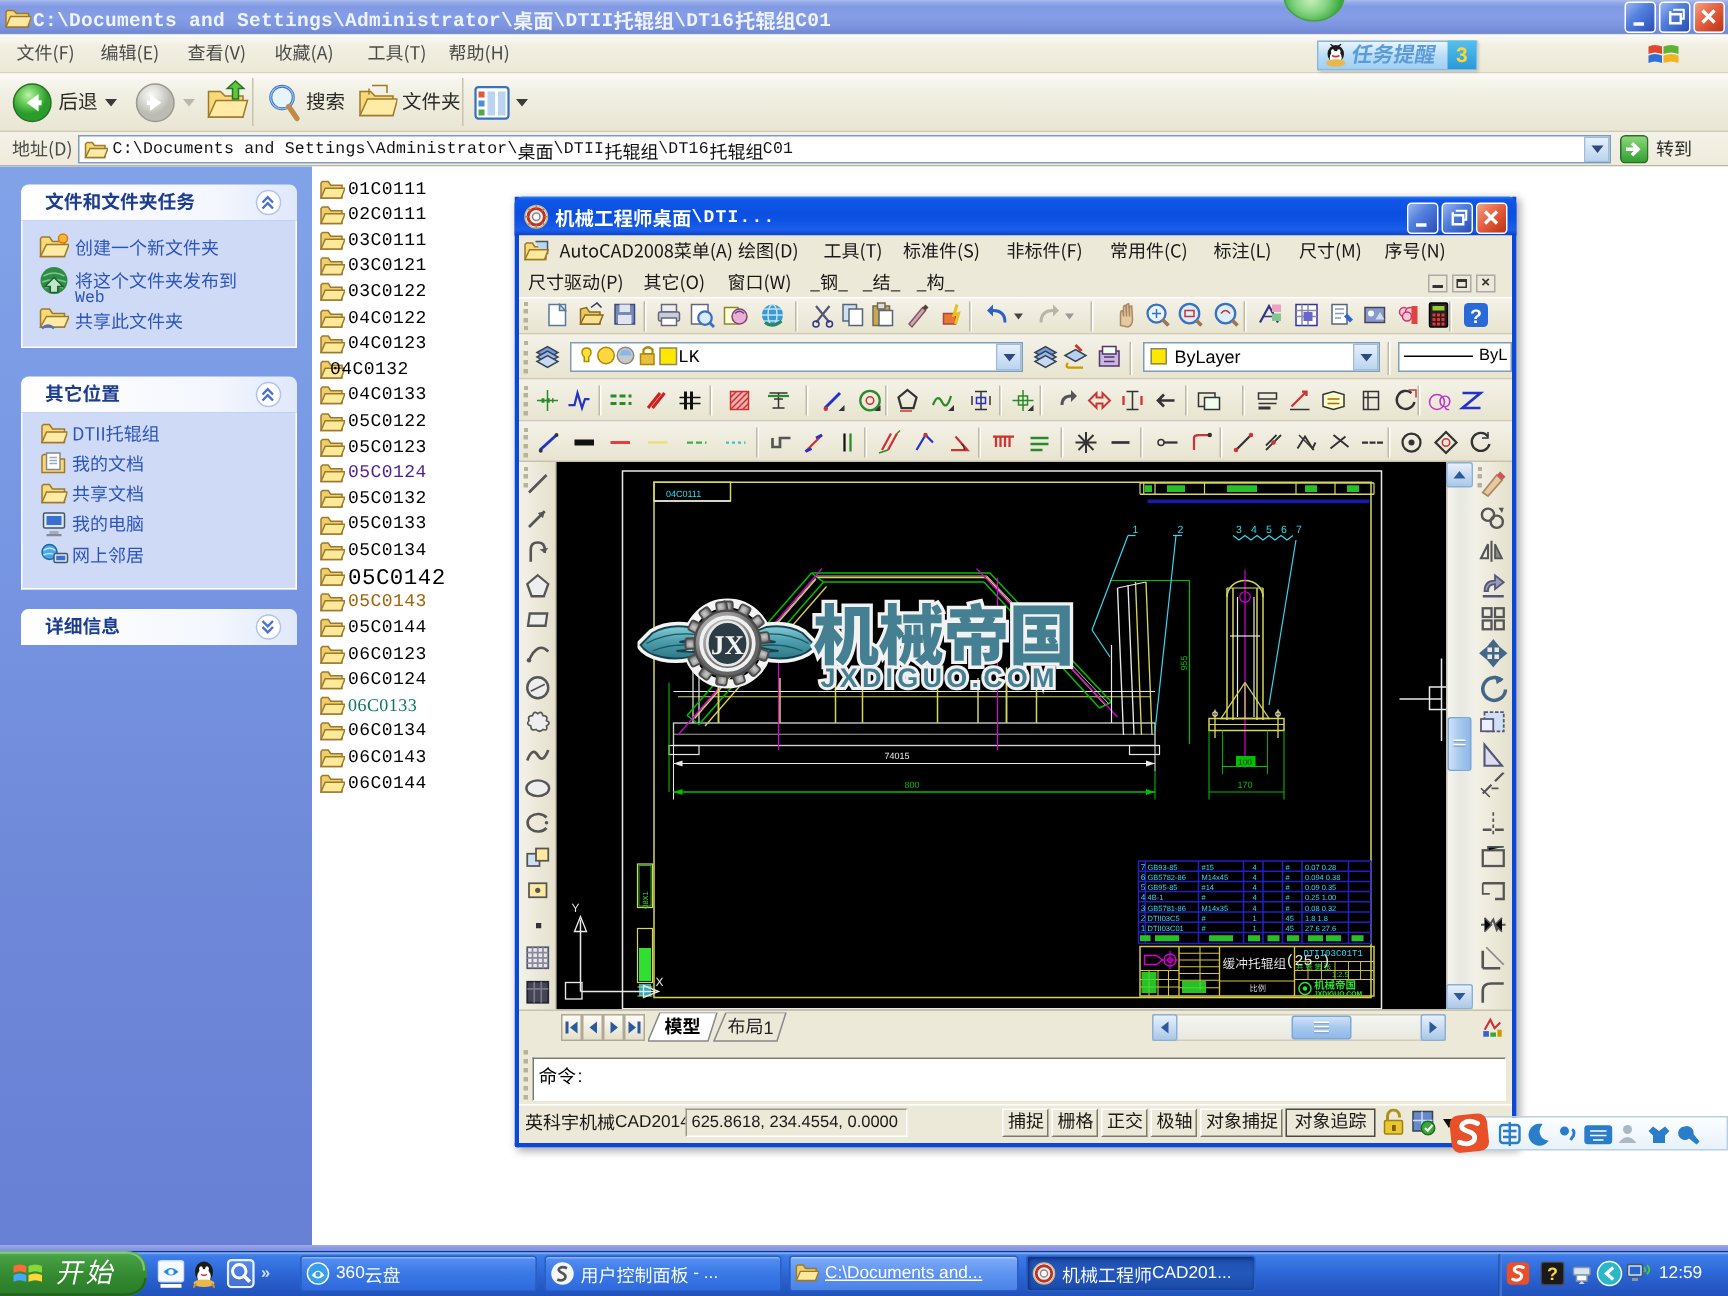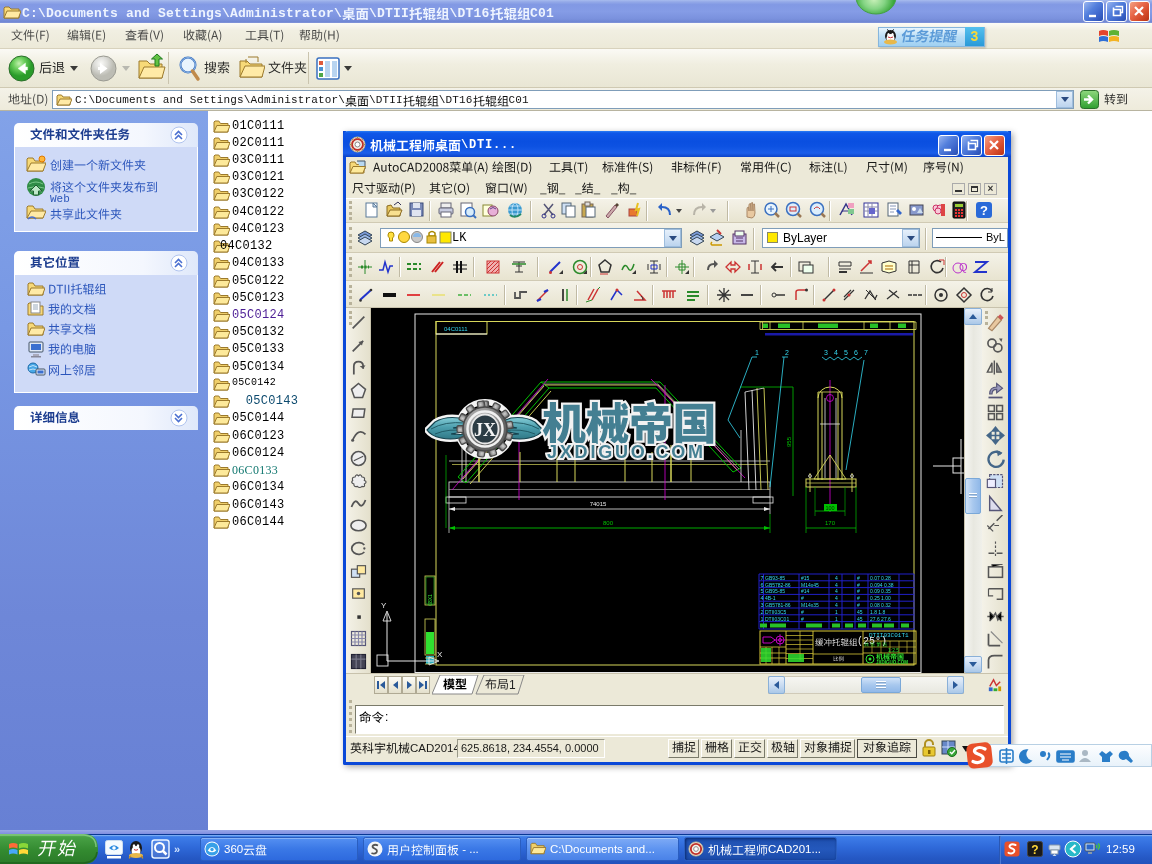--- a/index.html
+++ b/index.html
@@ -468,26 +468,26 @@
 <div style="position:absolute;left:232px;top:342.49px;width:80px;height:15px;font-size:12px;color:#000;font-family:'Liberation Mono',monospace;letter-spacing:0.3px;">05C0133</div>
 <svg class="abs" style="left:213px;top:359.7px" width="17" height="15" viewBox="0 0 17 15">
 <path d="M1 3 L1 13 L15 13 L15 4.5 L7.5 4.5 L5.8 2 L2 2 Z" fill="#f0cf6a" stroke="#9c7a2c"></path>
 <path d="M1 13 L3.8 6.5 L17 6.5 L14.5 13 Z" fill="#fde99a" stroke="#9c7a2c"></path>
   </svg>
 <div style="position:absolute;left:232px;top:359.72px;width:80px;height:15px;font-size:12px;color:#000;font-family:'Liberation Mono',monospace;letter-spacing:0.3px;">05C0134</div>
 <svg class="abs" style="left:213px;top:376.9px" width="17" height="15" viewBox="0 0 17 15">
 <path d="M1 3 L1 13 L15 13 L15 4.5 L7.5 4.5 L5.8 2 L2 2 Z" fill="#f0cf6a" stroke="#9c7a2c"></path>
 <path d="M1 13 L3.8 6.5 L17 6.5 L14.5 13 Z" fill="#fde99a" stroke="#9c7a2c"></path>
   </svg>
-<div style="position:absolute;left:232px;top:376.95px;width:80px;height:15px;font-size:10px;color:#000;font-family:'Liberation Mono',monospace;letter-spacing:0.3px;">05C0142</div>
+<div style="position:absolute;left:232px;top:376.95px;width:80px;height:15px;font-size:15px;color:#000;font-family:'Liberation Mono',monospace;letter-spacing:0.3px;">05C0142</div>
 <svg class="abs" style="left:213px;top:394.2px" width="17" height="15" viewBox="0 0 17 15">
 <path d="M1 3 L1 13 L15 13 L15 4.5 L7.5 4.5 L5.8 2 L2 2 Z" fill="#f0cf6a" stroke="#9c7a2c"></path>
 <path d="M1 13 L3.8 6.5 L17 6.5 L14.5 13 Z" fill="#fde99a" stroke="#9c7a2c"></path>
   </svg>
-<div style="position:absolute;left:232px;top:394.18px;width:80px;height:15px;font-size:12px;color:#0c4a6e;font-family:'Liberation Mono',monospace;letter-spacing:0.3px;text-align:center;">05C0143</div>
+<div style="position:absolute;left:232px;top:394.18px;width:80px;height:15px;font-size:12px;color:#a16207;font-family:'Liberation Mono',monospace;letter-spacing:0.3px;">05C0143</div>
 <svg class="abs" style="left:213px;top:411.4px" width="17" height="15" viewBox="0 0 17 15">
 <path d="M1 3 L1 13 L15 13 L15 4.5 L7.5 4.5 L5.8 2 L2 2 Z" fill="#f0cf6a" stroke="#9c7a2c"></path>
 <path d="M1 13 L3.8 6.5 L17 6.5 L14.5 13 Z" fill="#fde99a" stroke="#9c7a2c"></path>
   </svg>
 <div style="position:absolute;left:232px;top:411.41px;width:80px;height:15px;font-size:12px;color:#000;font-family:'Liberation Mono',monospace;letter-spacing:0.3px;">05C0144</div>
 <svg class="abs" style="left:213px;top:428.6px" width="17" height="15" viewBox="0 0 17 15">
 <path d="M1 3 L1 13 L15 13 L15 4.5 L7.5 4.5 L5.8 2 L2 2 Z" fill="#f0cf6a" stroke="#9c7a2c"></path>
 <path d="M1 13 L3.8 6.5 L17 6.5 L14.5 13 Z" fill="#fde99a" stroke="#9c7a2c"></path>
   </svg>
 <div style="position:absolute;left:232px;top:428.64px;width:80px;height:15px;font-size:12px;color:#000;font-family:'Liberation Mono',monospace;letter-spacing:0.3px;">06C0123</div>
@@ -1841,21 +1841,21 @@
           <use href="#g162" x="3000"></use>
           <use href="#g34" x="4000"></use>
           <use href="#g163" x="5000"></use>
         </g>
       </svg></span><span> - ...</span></div>
 <div style="position:absolute;left:526px;top:837px;width:153px;height:24px;background:linear-gradient(180deg,#7fabf6,#5e94f0 50%,#4a82e8);box-shadow:inset 0 1px 0 #a8c8fa;border-radius:2.5px;border:1px solid #2a5ec0;"></div>
 <div style="position:absolute;left:530px;top:841px;line-height:0"><svg width="16" height="15" viewBox="0 0 17 15">
       <path d="M1 3 L1 13 L15 13 L15 4.5 L7.5 4.5 L5.8 2 L2 2 Z" fill="#f0cf6a" stroke="#9c7a2c"></path>
       <path d="M1 13 L3.8 6.5 L17 6.5 L14.5 13 Z" fill="#fde99a" stroke="#9c7a2c"></path>
     </svg></div>
-<div style="position:absolute;left:550px;top:840px;width:125px;height:18px;display:flex;align-items:center;color:#fff;font-size:11.5px;white-space:pre;overflow:hidden;"><span>C:\Documents and...</span></div>
+<div style="position:absolute;left:550px;top:840px;width:125px;height:18px;display:flex;align-items:center;color:#fff;font-size:11.5px;white-space:pre;overflow:hidden;text-decoration:underline;"><span>C:\Documents and...</span></div>
 <div style="position:absolute;left:684px;top:837px;width:153px;height:24px;background:linear-gradient(180deg,#1e4fae,#2458bc 50%,#1a4aa8);box-shadow:inset 1px 1px 3px #0a2a70;border-radius:2.5px;border:1px solid #2a5ec0;"></div>
 <div style="position:absolute;left:688px;top:841px;line-height:0"><svg width="16" height="16" viewBox="0 0 17 17">
       <circle cx="8.5" cy="8.5" r="7.5" fill="#f5f0e8" stroke="#c8b890"></circle>
       <circle cx="8.5" cy="8.5" r="5.5" fill="none" stroke="#c03028" stroke-width="2"></circle>
       <circle cx="8.5" cy="8.5" r="2.5" fill="#fff" stroke="#888"></circle>
     </svg></div>
 <div style="position:absolute;left:708px;top:840px;width:125px;height:18px;display:flex;align-items:center;color:#fff;font-size:11.5px;white-space:pre;overflow:hidden;"><span style="line-height:0;position:relative;top:2px"><svg width="60.0" height="15.0" viewBox="0 0 60.0 15.0" style="overflow:visible">
         <g fill="#ffffff" transform="translate(0,10.6) scale(0.012000,-0.012000)">
           <use href="#g142" x="0"></use>
           <use href="#g143" x="1000"></use>

